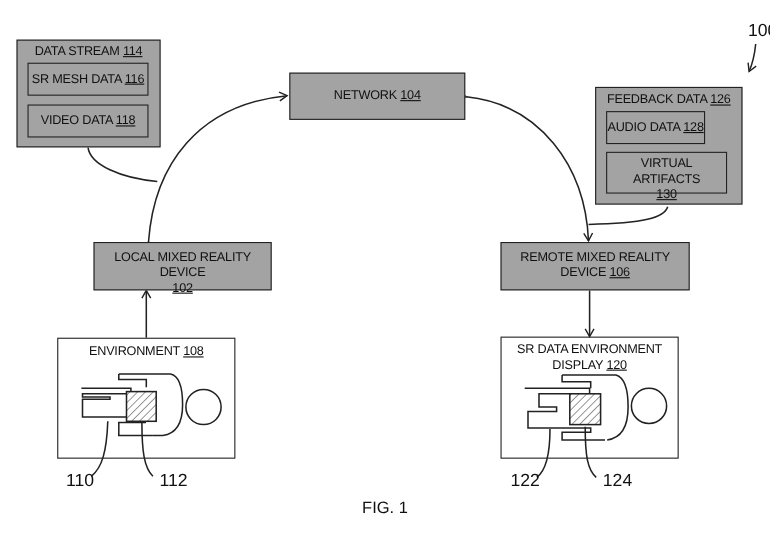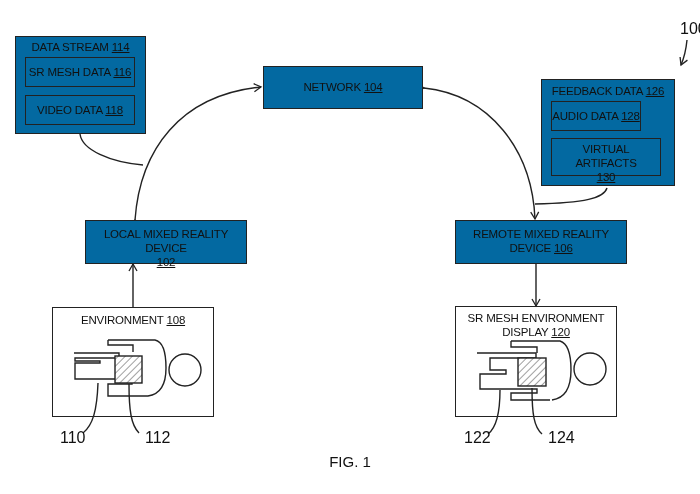--- a/index.html
+++ b/index.html
@@ -1,19 +1,19 @@
 <!DOCTYPE html>
 <html><head>
 <meta charset="utf-8">
 <style>
   html, body { margin: 0; padding: 0; background: #ffffff; }
   body { width: 700px; height: 494px; position: relative; overflow: hidden;
          font-family: "Liberation Sans", sans-serif; color: #111; }
   #canvas { position: absolute; left: 0; top: 0; width: 700px; height: 494px; }
-  .box { position: absolute; border: 1.6px solid #222; background: #0369a1; box-sizing: border-box; }
+  .box { position: absolute; border: 1.6px solid #222; background: #a3a3a3; box-sizing: border-box; }
   .lbl { position: absolute; font-size: 11.5px; text-align: center; line-height: 14px; letter-spacing: -0.2px; }
   .ref { text-decoration: underline; }
   .num { position: absolute; font-size: 16px; }
   .fig { position: absolute; font-size: 15px; }
 </style>
 </head>
 <body>
 
 <svg id="canvas" viewBox="0 0 700 494">
   <defs>
@@ -128,21 +128,21 @@
   <div class="lbl" style="left:0;right:0;top:5px;">
     <span>ENVIRONMENT</span>
     <span class="ref">108</span>
   </div>
 </div>
 <div class="num" style="left:60px;top:429px;">110</div>
 <div class="num" style="left:145px;top:429px;">112</div>
 
 <div class="box" style="left:455px;top:306px;width:162px;height:111px;background:transparent;">
   <div class="lbl" style="left:0;right:0;top:4px;">
-    <div>SR MESH ENVIRONMENT</div>
+    <div>SR DATA ENVIRONMENT</div>
     <div>
       <span>DISPLAY</span>
       <span class="ref">120</span>
     </div>
   </div>
 </div>
 <div class="num" style="left:464px;top:429px;">122</div>
 <div class="num" style="left:548px;top:429px;">124</div>
 
 <div class="fig" style="left:350px;top:453px;transform:translateX(-50%);">FIG. 1</div>

